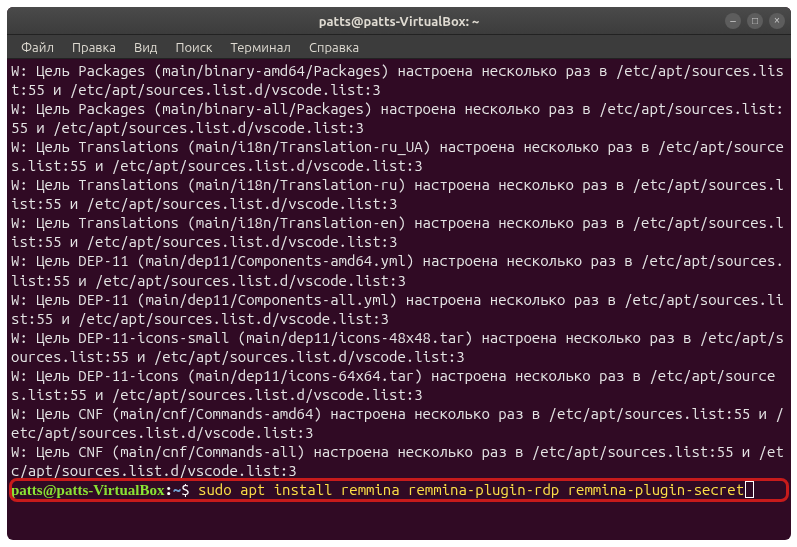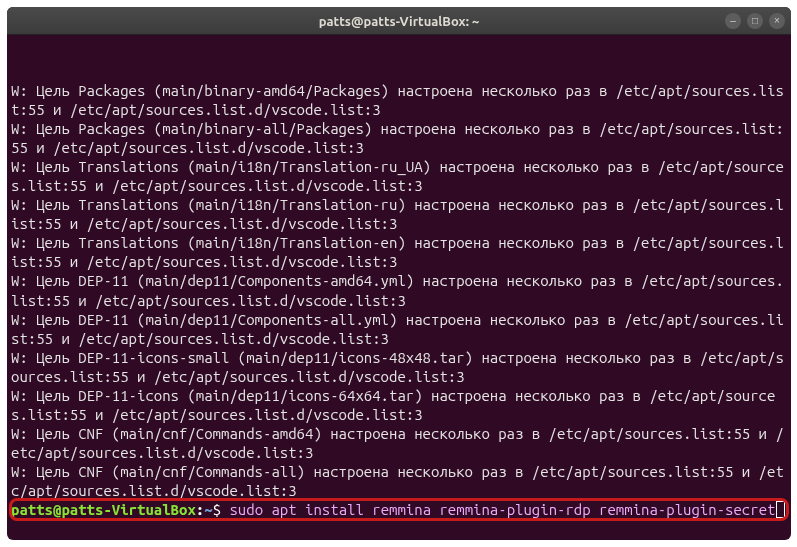--- a/index.html
+++ b/index.html
@@ -12,21 +12,20 @@
     }
     .window {
       width: 784px;
       height: 533px;
       margin: 7px;
       background: #300a24;
       border-radius: 6px;
       overflow: hidden;
       display: flex;
       flex-direction: column;
-      gap: 44px;
     }
     .titlebar {
       height: 28px;
       background: linear-gradient(to bottom, #4a4a4a, #3c3c3c);
       display: flex;
       align-items: center;
       justify-content: center;
       position: relative;
       border-bottom: 1px solid #222;
     }
@@ -88,25 +87,25 @@
     .prompt-highlight {
       position: absolute;
       border: 3px solid #c71b1b;
       border-radius: 8px;
       left: -2px;
       right: -2px;
       top: -2px;
       bottom: -2px;
       pointer-events: none;
     }
-    .prompt-user { color: #8ae234; font-weight: bold; }
+    .prompt-user { color: #8ae234; font-weight: bold; font-family: Liberation Serif, serif; }
     .prompt-colon { color: #ffffff; font-weight: bold; }
     .prompt-path { color: #729fcf; font-weight: bold; }
     .prompt-dollar { color: #ffffff; }
-    .cmd-text { color: #f0abfc; }
+    .cmd-text { color: #fde047; }
     .cursor {
       display: inline-block;
       width: 9px;
       height: 17px;
       border: 1px solid #ffffff;
       vertical-align: text-bottom;
       margin-left: 1px;
     }
   </style>
 </head>
@@ -121,15 +120,23 @@
         </div>
       <div class="window-btn">
           <span>□</span>
         </div>
       <div class="window-btn">
           <span>×</span>
         </div>
     </div>
   </div>
 
+  <div class="menubar">
+    <span class="menu-item">Файл</span>
+    <span class="menu-item">Правка</span>
+    <span class="menu-item">Вид</span>
+    <span class="menu-item">Поиск</span>
+    <span class="menu-item">Терминал</span>
+    <span class="menu-item">Справка</span>
+  </div>
 
   <div class="terminal-body"><div class="output-line">W: Цель Packages (main/binary-amd64/Packages) настроена несколько раз в /etc/apt/sources.list:55 и /etc/apt/sources.list.d/vscode.list:3</div><div class="output-line">W: Цель Packages (main/binary-all/Packages) настроена несколько раз в /etc/apt/sources.list:55 и /etc/apt/sources.list.d/vscode.list:3</div><div class="output-line">W: Цель Translations (main/i18n/Translation-ru_UA) настроена несколько раз в /etc/apt/sources.list:55 и /etc/apt/sources.list.d/vscode.list:3</div><div class="output-line">W: Цель Translations (main/i18n/Translation-ru) настроена несколько раз в /etc/apt/sources.list:55 и /etc/apt/sources.list.d/vscode.list:3</div><div class="output-line">W: Цель Translations (main/i18n/Translation-en) настроена несколько раз в /etc/apt/sources.list:55 и /etc/apt/sources.list.d/vscode.list:3</div><div class="output-line">W: Цель DEP-11 (main/dep11/Components-amd64.yml) настроена несколько раз в /etc/apt/sources.list:55 и /etc/apt/sources.list.d/vscode.list:3</div><div class="output-line">W: Цель DEP-11 (main/dep11/Components-all.yml) настроена несколько раз в /etc/apt/sources.list:55 и /etc/apt/sources.list.d/vscode.list:3</div><div class="output-line">W: Цель DEP-11-icons-small (main/dep11/icons-48x48.tar) настроена несколько раз в /etc/apt/sources.list:55 и /etc/apt/sources.list.d/vscode.list:3</div><div class="output-line">W: Цель DEP-11-icons (main/dep11/icons-64x64.tar) настроена несколько раз в /etc/apt/sources.list:55 и /etc/apt/sources.list.d/vscode.list:3</div><div class="output-line">W: Цель CNF (main/cnf/Commands-amd64) настроена несколько раз в /etc/apt/sources.list:55 и /etc/apt/sources.list.d/vscode.list:3</div><div class="output-line">W: Цель CNF (main/cnf/Commands-all) настроена несколько раз в /etc/apt/sources.list:55 и /etc/apt/sources.list.d/vscode.list:3</div><div class="prompt-row"><div class="prompt-highlight"></div><span class="prompt-user">patts@patts-VirtualBox</span><span class="prompt-colon">:</span><span class="prompt-path">~</span><span class="prompt-dollar">$</span><span class="cmd-text"> </span><span class="cmd-text">sudo apt install remmina remmina-plugin-rdp remmina-plugin-secret</span><span class="cursor"></span></div></div>
 </div>
 
 </body></html>

